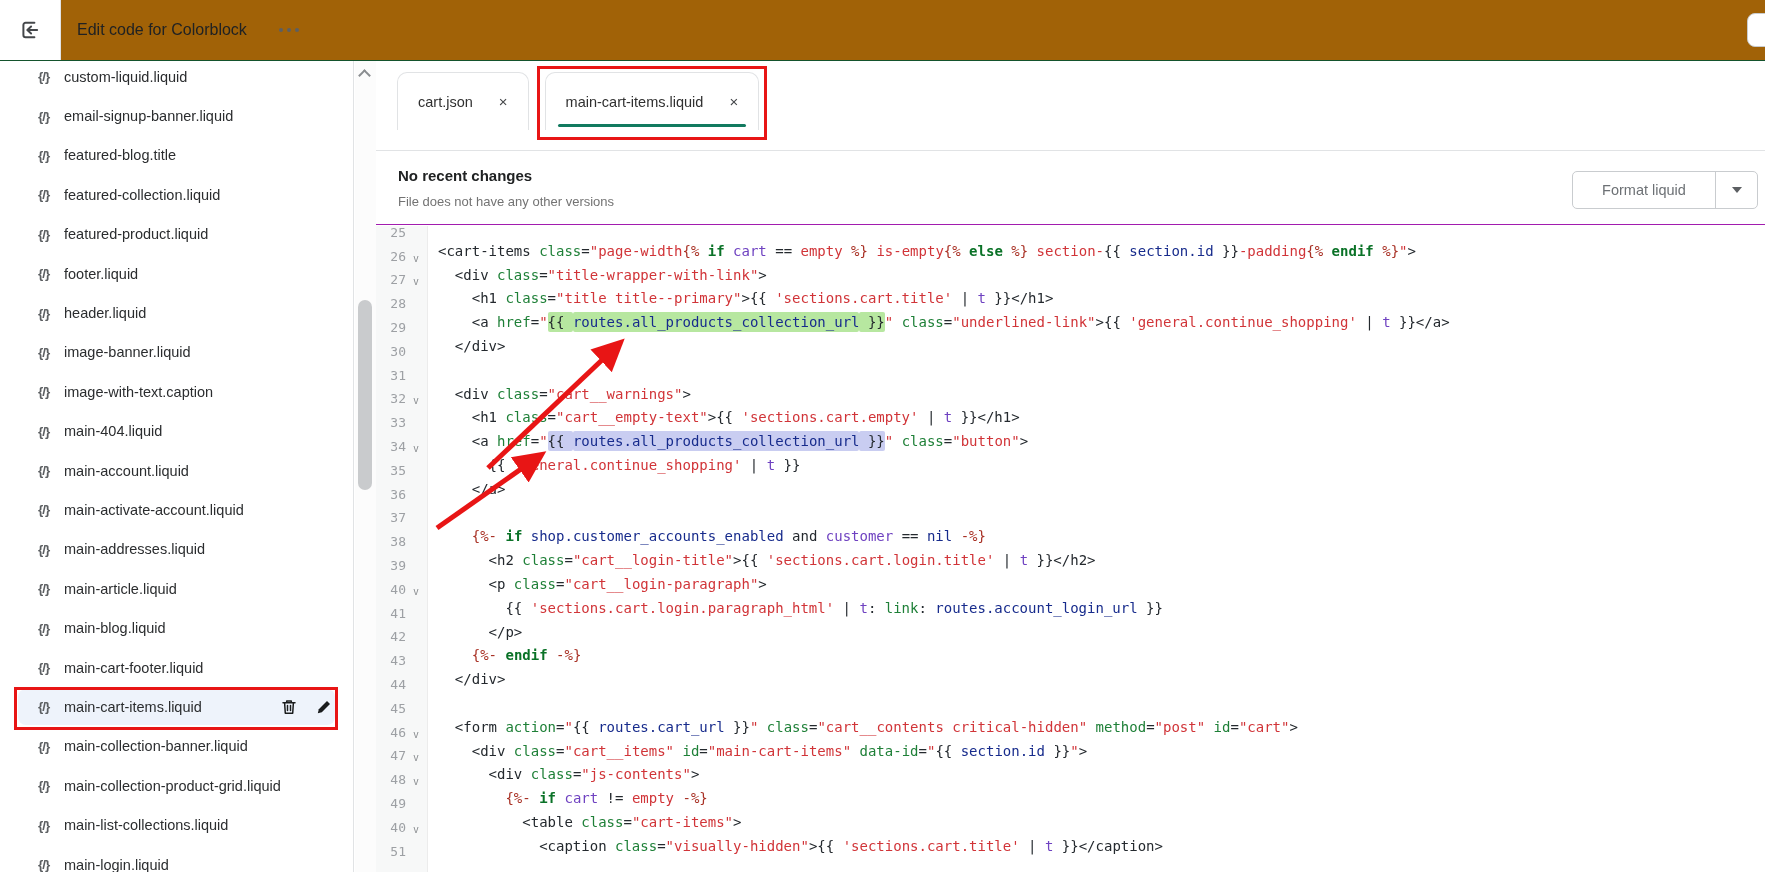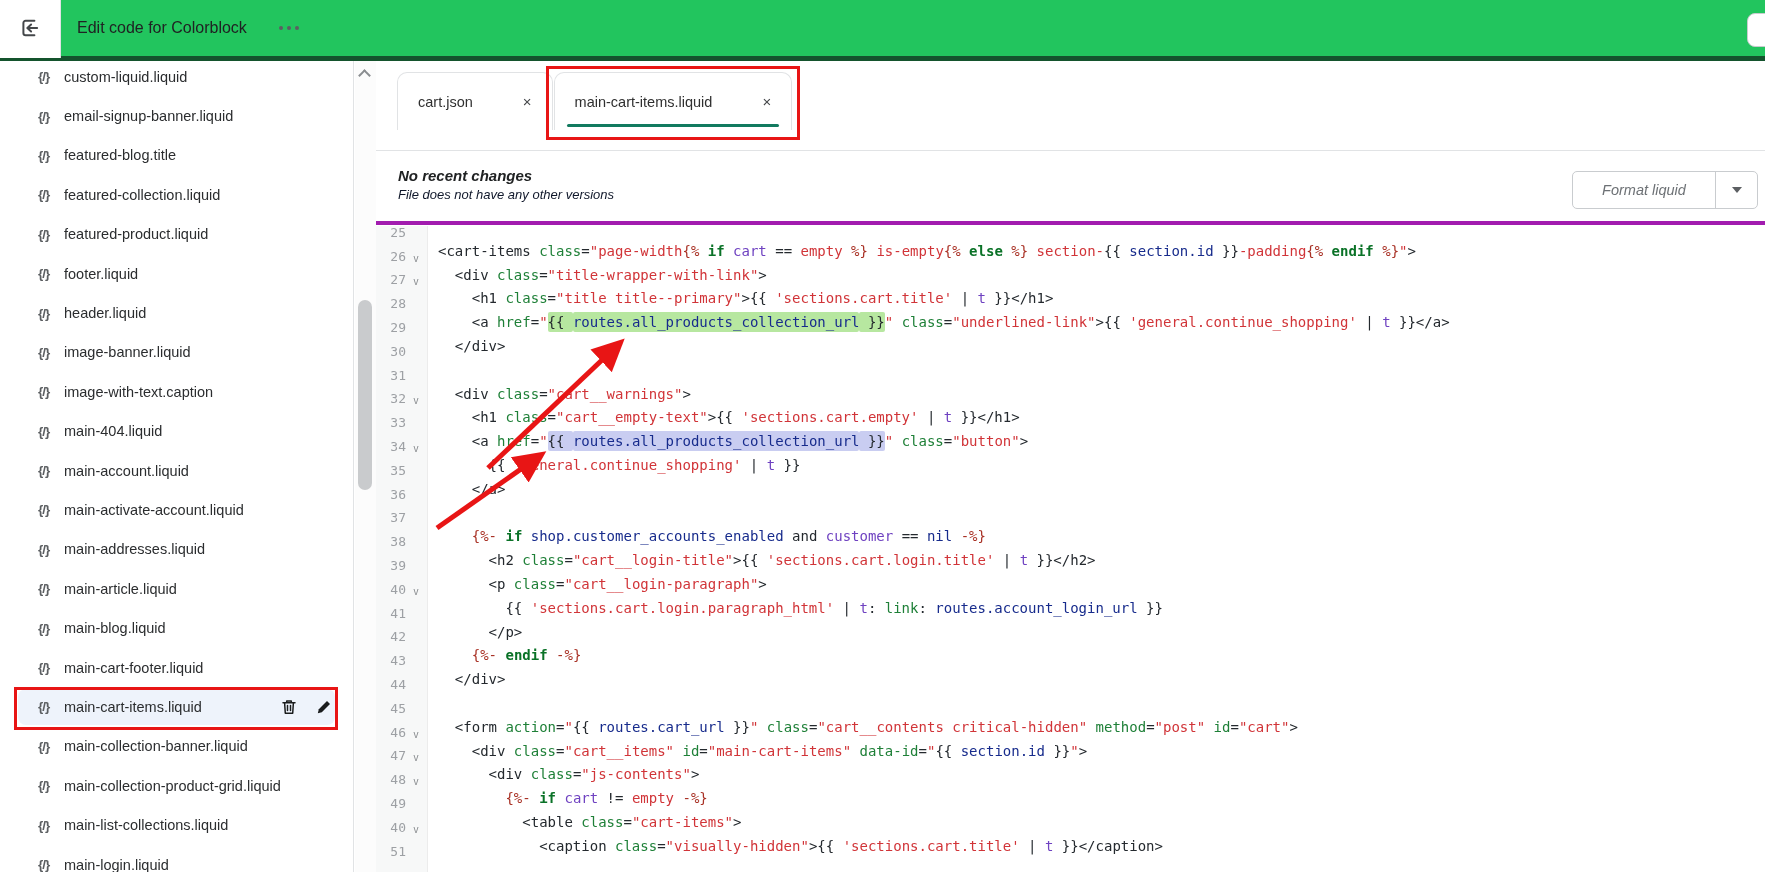--- a/index.html
+++ b/index.html
@@ -1,20 +1,20 @@
 <!DOCTYPE html>
 <html style="--red: #e81515; --tabgreen: #127a5f; --hlg: #b7e7a0; --hlb: #c9cdf1; --selbg: #eef3fb; --c-k: #24292e; --c-a: #1f8038; --c-w: #0a7227; --c-s: #d13438; --c-d: #a93226; --c-v: #172b8c; --c-p: #6f42c1;"><head>
 <meta charset="utf-8">
 <style>
   html,body{margin:0;padding:0;width:1765px;height:872px;overflow:hidden;background:#fff;
     font-family:"Liberation Sans", sans-serif;color:#202223;}
   *{box-sizing:border-box;}
   
-  .topbar{position:absolute;top:0;left:0;width:1765px;height:61px;background:#22c55e;
-    border-bottom:5px solid #14532d;display:flex;align-items:center;z-index:30;}
+  .topbar{position:absolute;top:0;left:0;width:1765px;height:61px;background:#a16207;
+    border-bottom:1px solid #14532d;display:flex;align-items:center;z-index:30;}
   .exit-btn{width:61px;height:60px;display:flex;align-items:center;justify-content:center;
     border-right:1px solid #e1e3e5;cursor:pointer;background:#fff;}
   .topbar-title{margin-left:16px;font-size:16px;font-weight:500;color:#202223;}
   .more-btn{margin-left:26px;display:flex;gap:4px;align-items:center;cursor:pointer;padding:6px;}
   .more-btn i{width:4px;height:4px;border-radius:50%;background:#5c5f62;display:block;}
   .corner-btn{position:absolute;right:-16px;top:13px;width:34px;height:34px;border:1px solid #c9cccf;
     border-radius:8px;background:#fff;}
   
   .sidebar{position:absolute;top:61px;left:0;width:354px;bottom:0;background:#fff;overflow:hidden;
     border-right:1px solid #e1e3e5;}
@@ -33,31 +33,31 @@
   .side-scroll{position:absolute;top:61px;left:355px;width:21px;bottom:0;background:#fcfcfc;z-index:10;}
   .chev-up{position:absolute;top:10px;left:5px;width:9px;height:9px;border-left:2px solid #8a8d90;
     border-top:2px solid #8a8d90;transform:rotate(45deg);}
   .scroll-thumb{position:absolute;top:239px;left:3px;width:14px;height:190px;background:#c9cbcd;border-radius:7px;}
   
   .main{position:absolute;top:61px;left:376px;right:0;bottom:0;background:#fff;}
   .tabstrip{position:relative;height:90px;border-bottom:1px solid #e1e3e5;padding:11px 0 0 21px;
     display:flex;align-items:flex-start;}
   .tab{position:relative;height:58px;display:inline-flex;align-items:center;padding:16px 20px;
     border:1px solid #e1e3e5;border-bottom:none;border-radius:10px 10px 0 0;background:#fff;
-    margin-right:1px;cursor:pointer;gap:24px;}
+    margin-right:16px;cursor:pointer;}
   .tab-label{font-size:14.5px;color:#303030;}
   .tab-close{margin-left:26px;font-size:15px;color:#45474a;cursor:pointer;line-height:1;}
   .tab.active::after{content:"";position:absolute;left:12px;right:12px;bottom:3px;height:3px;
     background:var(--tabgreen);border-radius:2px;}
   .anno-box-tab{position:absolute;top:-7px;left:-9px;right:-9px;bottom:-10px;border:3px solid var(--red);
     pointer-events:none;z-index:6;}
   
-  .versionbar{position:relative;height:74px;border-bottom:4px solid #a21caf;padding:16px 0 0 22px;font-style:italic;}
+  .versionbar{position:relative;height:74px;border-bottom:1px solid #a21caf;padding:16px 0 0 22px;}
   .vb-title{font-size:15px;font-weight:600;color:#202223;}
-  .vb-sub{font-size:13px;color:#0f172a;margin-top:3px;}
+  .vb-sub{font-size:13px;color:#737373;margin-top:10px;}
   .format-btn{position:absolute;right:7px;top:20px;height:38px;width:186px;display:flex;
     border:1px solid #c9cccf;border-radius:5px;background:#fff;overflow:hidden;}
   .fb-main{flex:1;display:flex;align-items:center;justify-content:center;font-size:14.5px;
     color:#6d7175;cursor:pointer;}
   .fb-caret{width:42px;border-left:1px solid #c9cccf;display:flex;align-items:center;
     justify-content:center;cursor:pointer;}
   .caret-down{width:0;height:0;border-left:5px solid transparent;border-right:5px solid transparent;
     border-top:6px solid #5c5f62;}
   
   .codearea{position:absolute;top:165px;left:0;right:0;bottom:0;overflow:hidden;background:#fff;}

